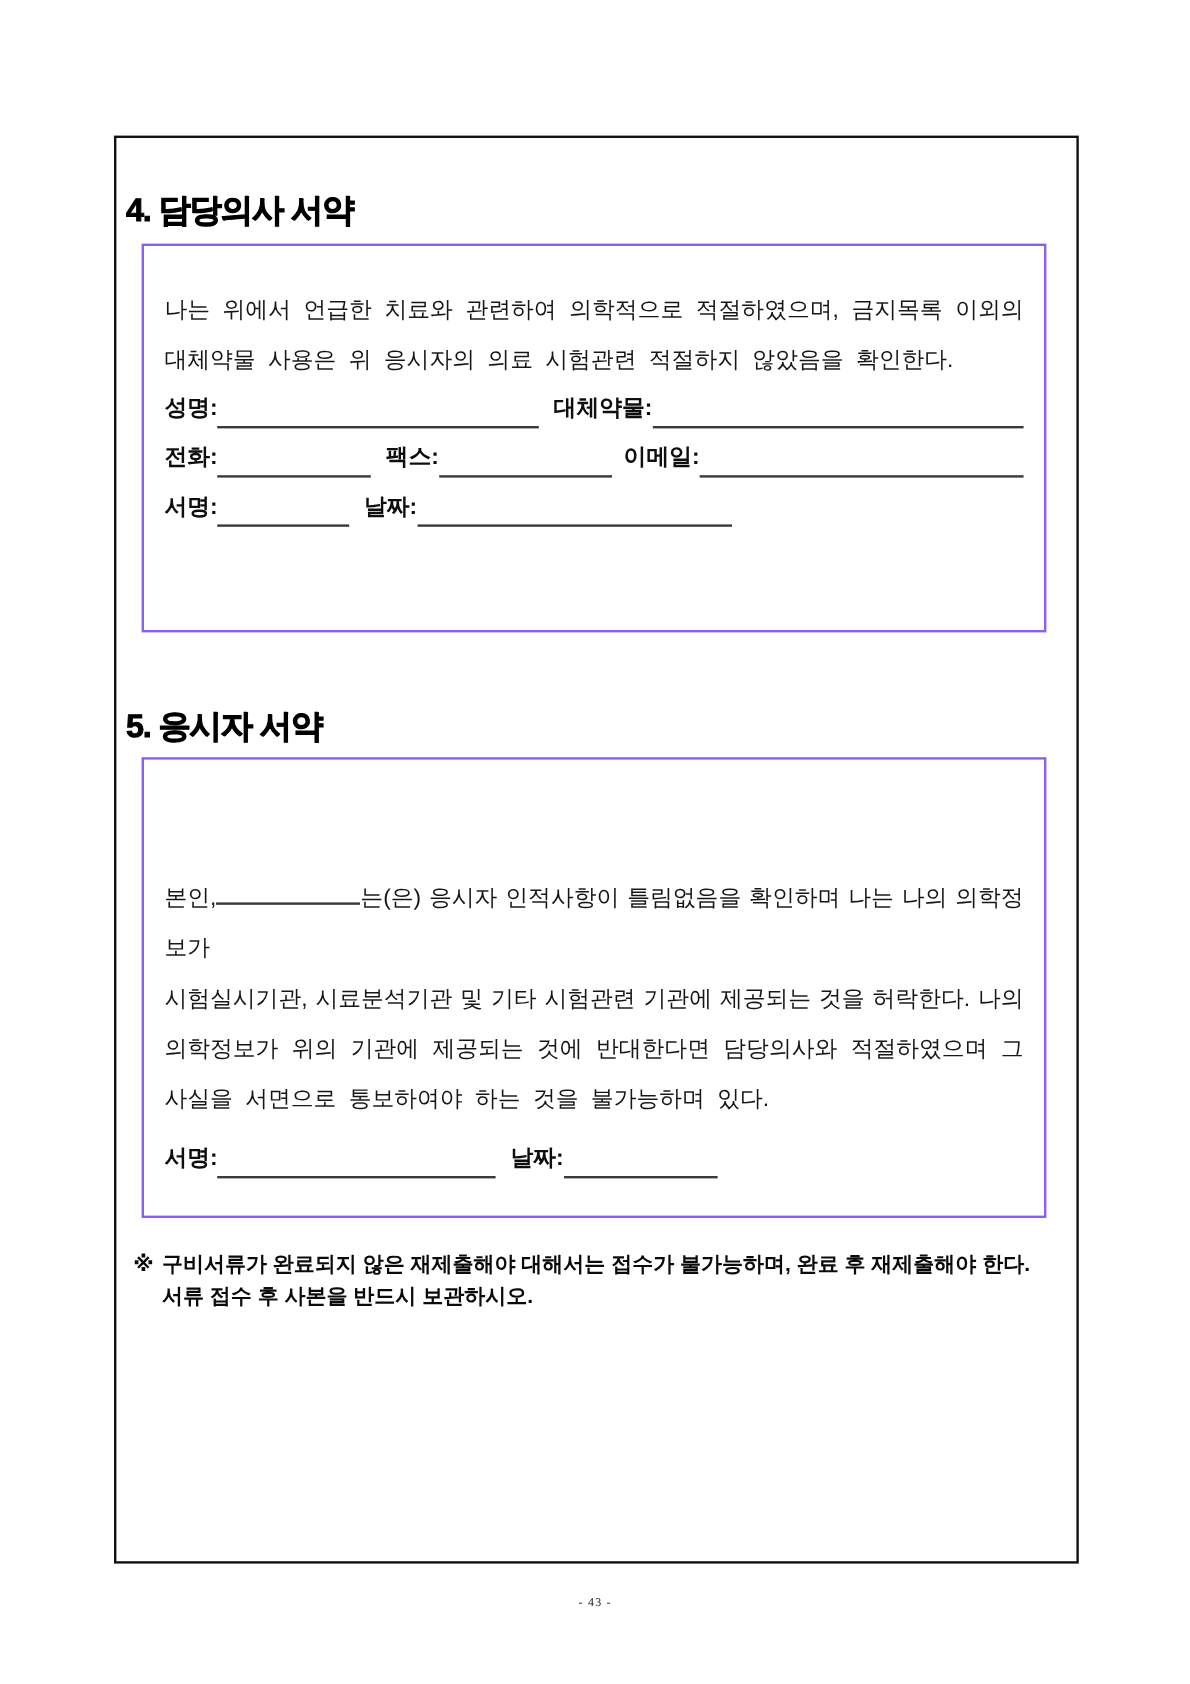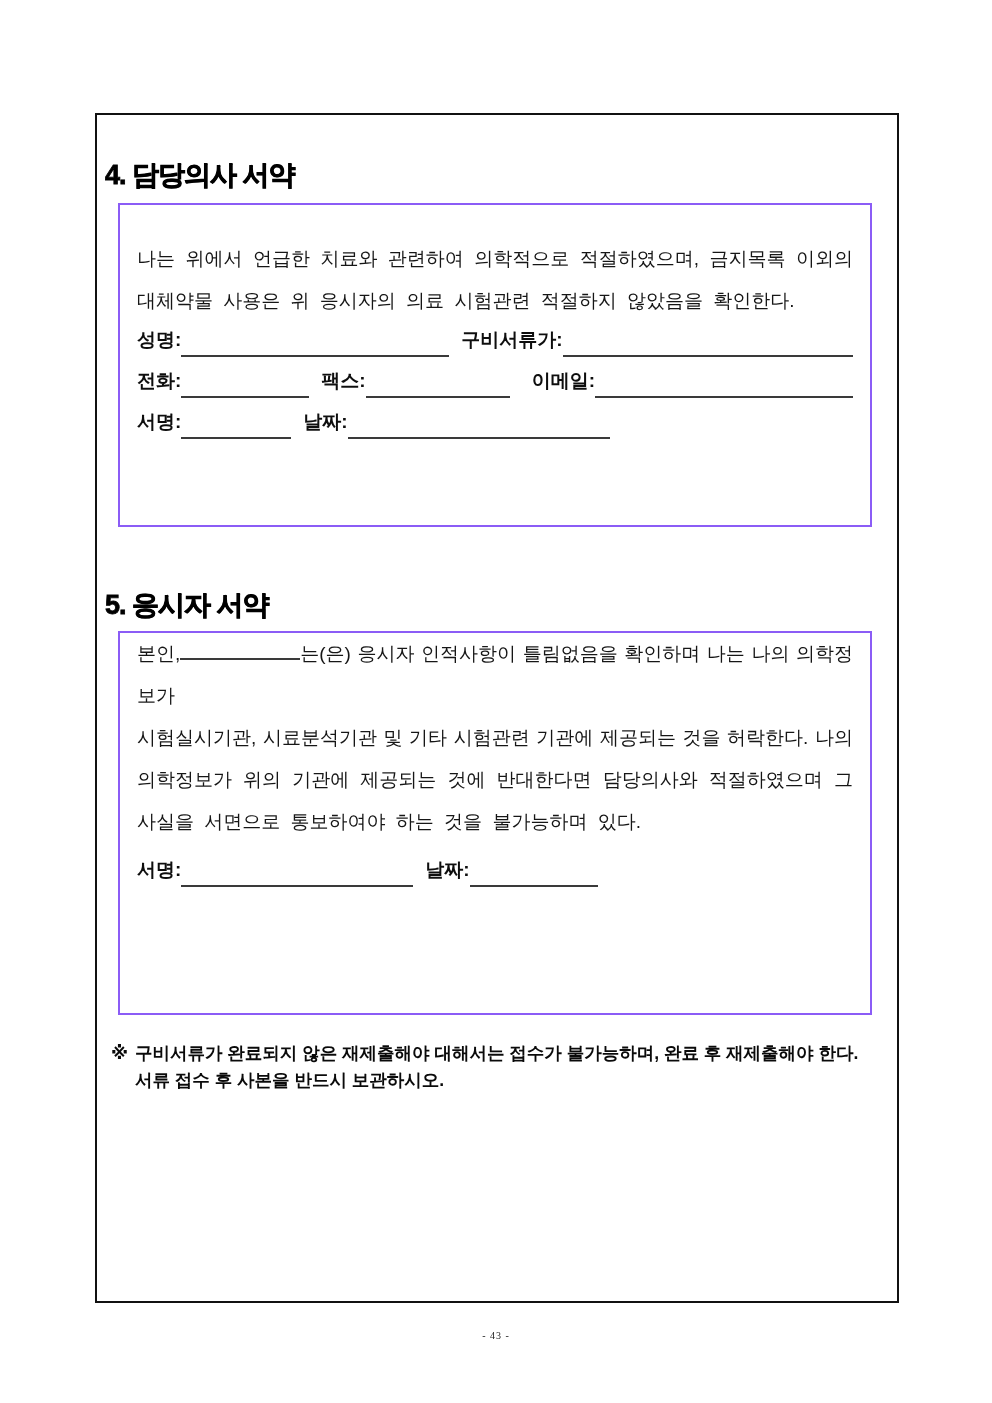--- a/index.html
+++ b/index.html
@@ -34,21 +34,21 @@
 
   .pledge-box {
     position: absolute;
     left: 21px;
     width: 754px;
     border: 2px solid #8b5cf6;
     background: #fff;
     padding: 0 17px;
   }
   .box-1 { top: 88px; height: 324px; padding-top: 33px; }
-  .box-2 { top: 516px; height: 384px; }
+  .box-2 { top: 516px; height: 384px; padding-top: 95px; }
 
   .para-line {
     font-size: 19px;
     line-height: 42px;
     color: #161616;
     white-space: nowrap;
   }
   .j-full { text-align: justify; text-align-last: justify; white-space: normal; }
   .w-sp { word-spacing: 5px; }
 
@@ -62,21 +62,21 @@
   .flabel { font-weight: bold; color: #0e0e0e; white-space: nowrap; }
   .blank {
     height: 0;
     border-bottom: 2px solid #3a3a3a;
     position: relative;
     top: 4px;
     display: inline-block;
   }
   .fill { flex: 1; }
   .ml { margin-left: 12px; }
-  .ml-lg { margin-left: 22px; }
+  .ml-lg { margin-left: 10px; }
 
   .inline-blank {
     display: inline-block;
     width: 120px;
     border-bottom: 2px solid #3a3a3a;
     height: 14px;
     vertical-align: baseline;
   }
 
   .sig-row-2 { margin-top: 16px; }
@@ -113,21 +113,21 @@
 
     <div class="sec-heading heading-4">4. 담당의사 서약</div>
 
     <div class="pledge-box box-1">
       <div class="para-line j-full">나는 위에서 언급한 치료와 관련하여 의학적으로 적절하였으며, 금지목록 이외의</div>
       <div class="para-line w-sp">대체약물 사용은 위 응시자의 의료 시험관련 적절하지 않았음을 확인한다.</div>
 
       <div class="frow" style="margin-top:7px;">
         <span class="flabel">성명:</span>
         <span class="blank" style="width:268px;"></span>
-        <span class="flabel ml">구비서류가:</span>
+        <span class="flabel ml">대체약물:</span>
         <span class="blank fill"></span>
       </div>
 
 
       <div class="frow">
         <span class="flabel">전화:</span>
         <span class="blank" style="width:128px;"></span>
         <span class="flabel ml">팩스:</span>
         <span class="blank" style="width:144px;"></span>
         <span class="flabel ml-lg">이메일:</span>

